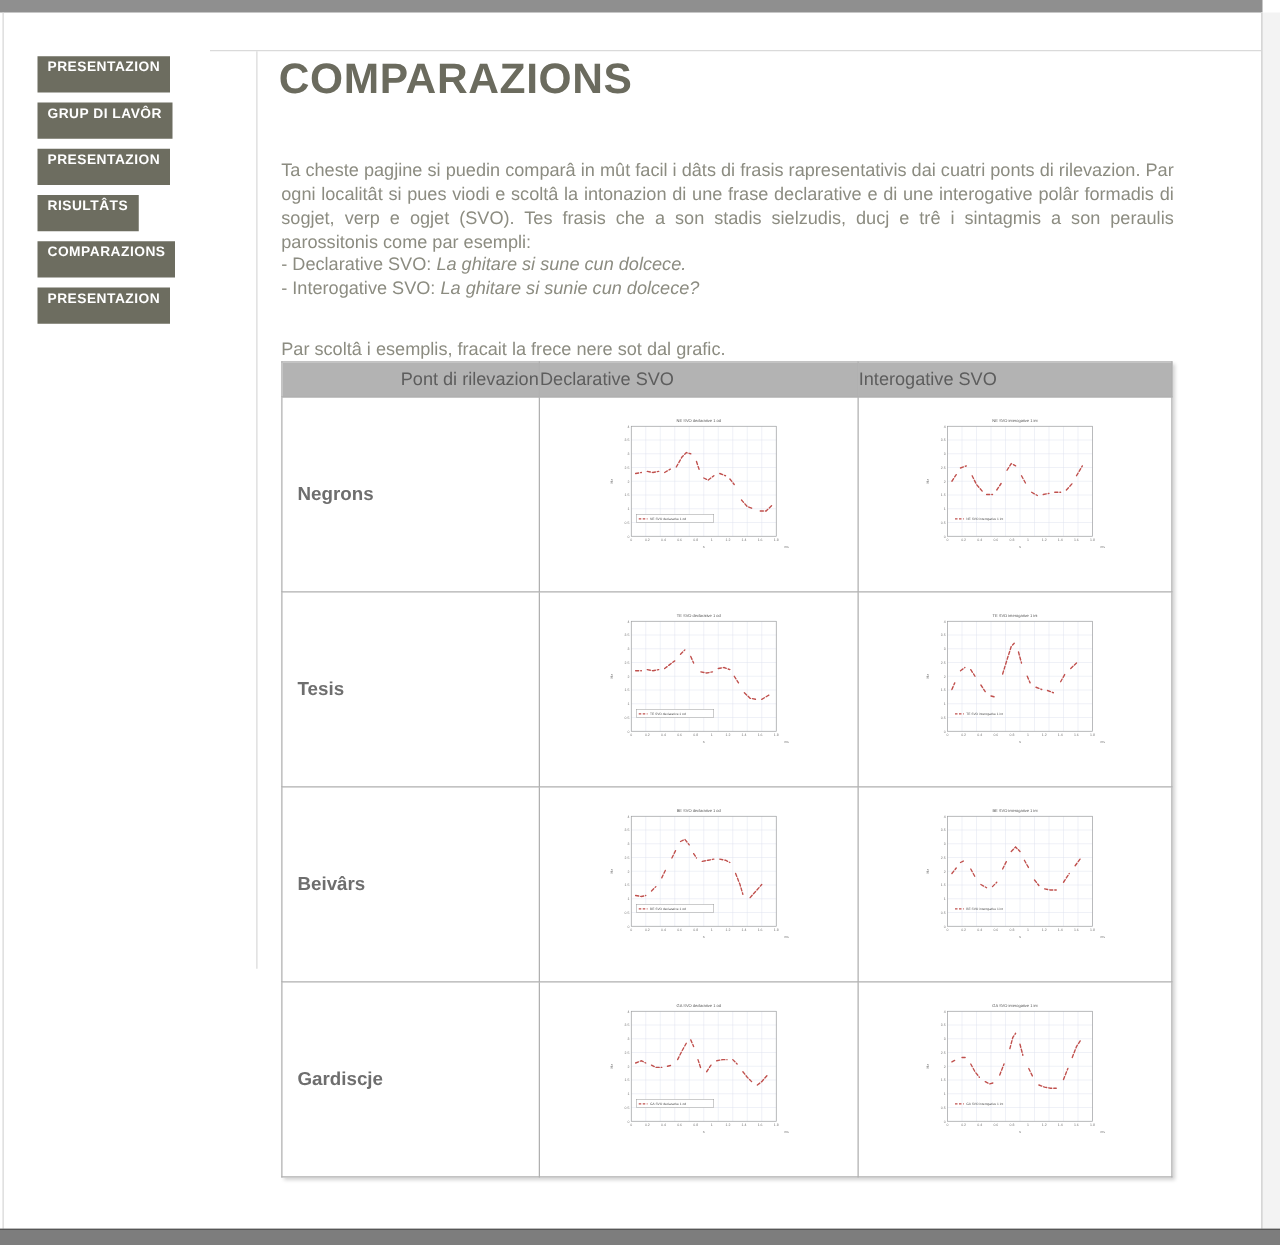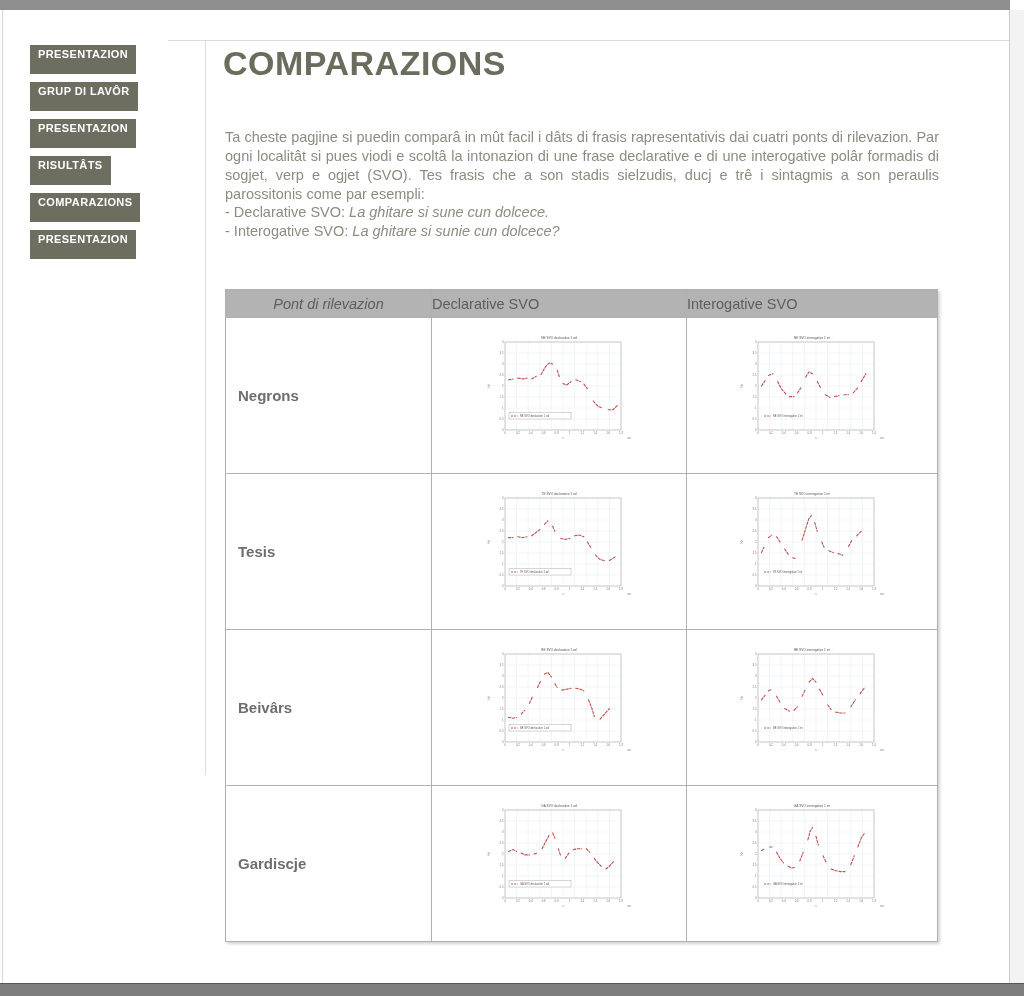--- a/index.html
+++ b/index.html
@@ -23,21 +23,21 @@
   .intro{position:absolute;left:225px;top:112px;width:714px;font-size:14.5px;line-height:19px;
     color:#8c8c81;text-align:justify;margin-top:16px;}
   .examples{position:absolute;left:225px;top:203px;width:714px;font-size:14.5px;line-height:19px;color:#8c8c81;}
   .examples em{font-style:italic;}
   .note{position:absolute;left:225px;top:257px;width:714px;font-size:14.5px;color:#8c8c81;}
 
   table.comp{position:absolute;left:225px;top:289px;border-collapse:collapse;table-layout:fixed;
     background:#ffffff;box-shadow:2px 2px 3px rgba(0,0,0,0.18);}
   table.comp th, table.comp td{border:1px solid #b0b0b0;box-sizing:border-box;}
   table.comp thead th{background:#b3b3b3;color:#5d5d5d;font-size:14.5px;font-weight:normal;height:28px;padding:0;}
-  th.h-left{text-align:center;padding-left:10px;font-style:italic;}
+  th.h-left{text-align:right;padding-left:10px;}
   th.h-mid{text-align:left;}
   td.label-cell{font-weight:bold;color:#6e6e6e;font-size:15px;padding-left:12px;vertical-align:middle;}
   td.chart-cell{text-align:center;vertical-align:middle;height:156px;padding:0;}
   .chart-host{display:inline-block;line-height:0;}
 </style>
 </head>
 <body>
 
 <div class="page">
   <div class="topbar"></div>
@@ -64,20 +64,21 @@
     <div>
       <span>- Declarative SVO:</span>
       <em>La ghitare si sune cun dolcece.</em>
     </div>
     <div>
       <span>- Interogative SVO:</span>
       <em>La ghitare si sunie cun dolcece?</em>
     </div>
   </div>
 
+  <p class="note">Par scoltâ i esemplis, fracait la frece nere sot dal grafic.</p>
 
   <table class="comp">
     <colgroup>
         <col style="width:206px">
         <col style="width:255px">
         <col style="width:251px">
       </colgroup>
     <thead>
       <tr>
         <th class="h-left">Pont di rilevazion</th>

